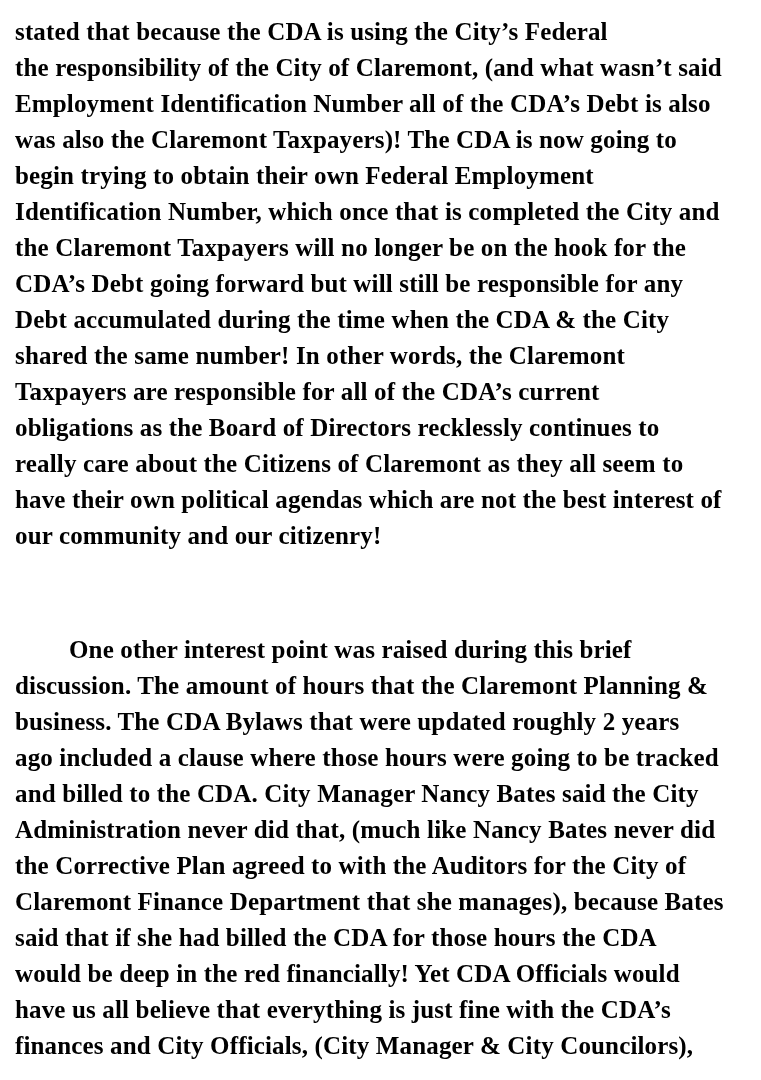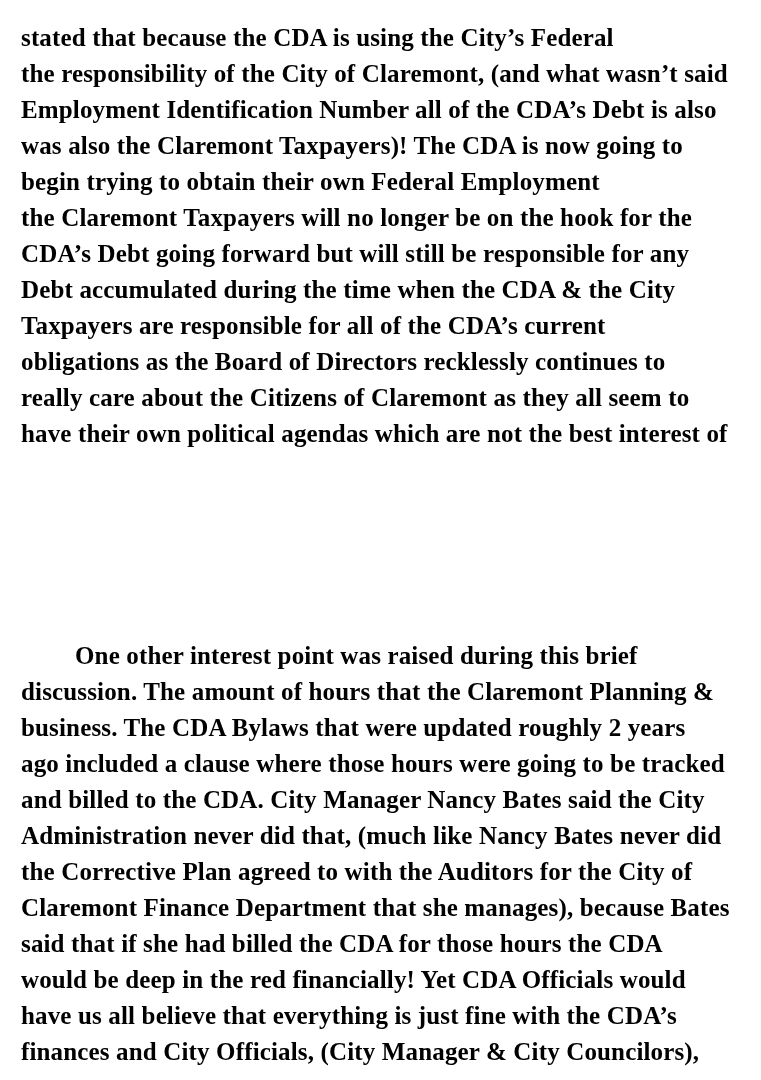--- a/index.html
+++ b/index.html
@@ -19,21 +19,21 @@
       top: 0;
       width: 761px;
       height: 1080px;
       background: #ffffff;
       color: #000000;
       font-family: "Liberation Serif", "DejaVu Serif", serif;
       font-weight: bold;
       font-size: 25px;
     }
     .para {
-      margin: 10px;
+      margin: 4px;
       padding: 10px;
     }
     .line {
       display: block;
       height: 36px;
       line-height: 36px;
       white-space: nowrap;
       letter-spacing: 0.15px;
       transform-origin: left center;
     }
@@ -44,27 +44,30 @@
 </head>
 <body>
 
 <div class="page">
   <div class="para para-1" id="para-0">
       <span class="line">stated that because the CDA is using the City’s Federal</span>
       <span class="line">the responsibility of the City of Claremont, (and what wasn’t said</span>
       <span class="line">Employment Identification Number all of the CDA’s Debt is also</span>
       <span class="line">was also the Claremont Taxpayers)!  The CDA is now going to</span>
       <span class="line">begin trying to obtain their own Federal Employment</span>
+      <span class="line">Identification Number, which once that is completed the City and</span>
       <span class="line">the Claremont Taxpayers will no longer be on the hook for the</span>
       <span class="line">CDA’s Debt going forward but will still be responsible for any</span>
       <span class="line">Debt accumulated during the time when the CDA &amp; the City</span>
+      <span class="line">shared the same number!  In other words, the Claremont</span>
       <span class="line">Taxpayers are responsible for all of the CDA’s current</span>
       <span class="line">obligations as the Board of Directors recklessly continues to</span>
       <span class="line">really care about the Citizens of Claremont as they all seem to</span>
       <span class="line">have their own political agendas which are not the best interest of</span>
+      <span class="line">our community and our citizenry!</span>
     </div>
   <div class="para para-2" id="para-1">
       <span class="line indent">One other interest point was raised during this brief</span>
       <span class="line">discussion.  The amount of hours that the Claremont Planning &amp;</span>
       <span class="line">business.  The CDA Bylaws that were updated roughly 2 years</span>
       <span class="line">ago included a clause where those hours were going to be tracked</span>
       <span class="line">and billed to the CDA.  City Manager Nancy Bates said the City</span>
       <span class="line">Administration never did that, (much like Nancy Bates never did</span>
       <span class="line">the Corrective Plan agreed to with the Auditors for the City of</span>
       <span class="line">Claremont Finance Department that she manages), because Bates</span>

